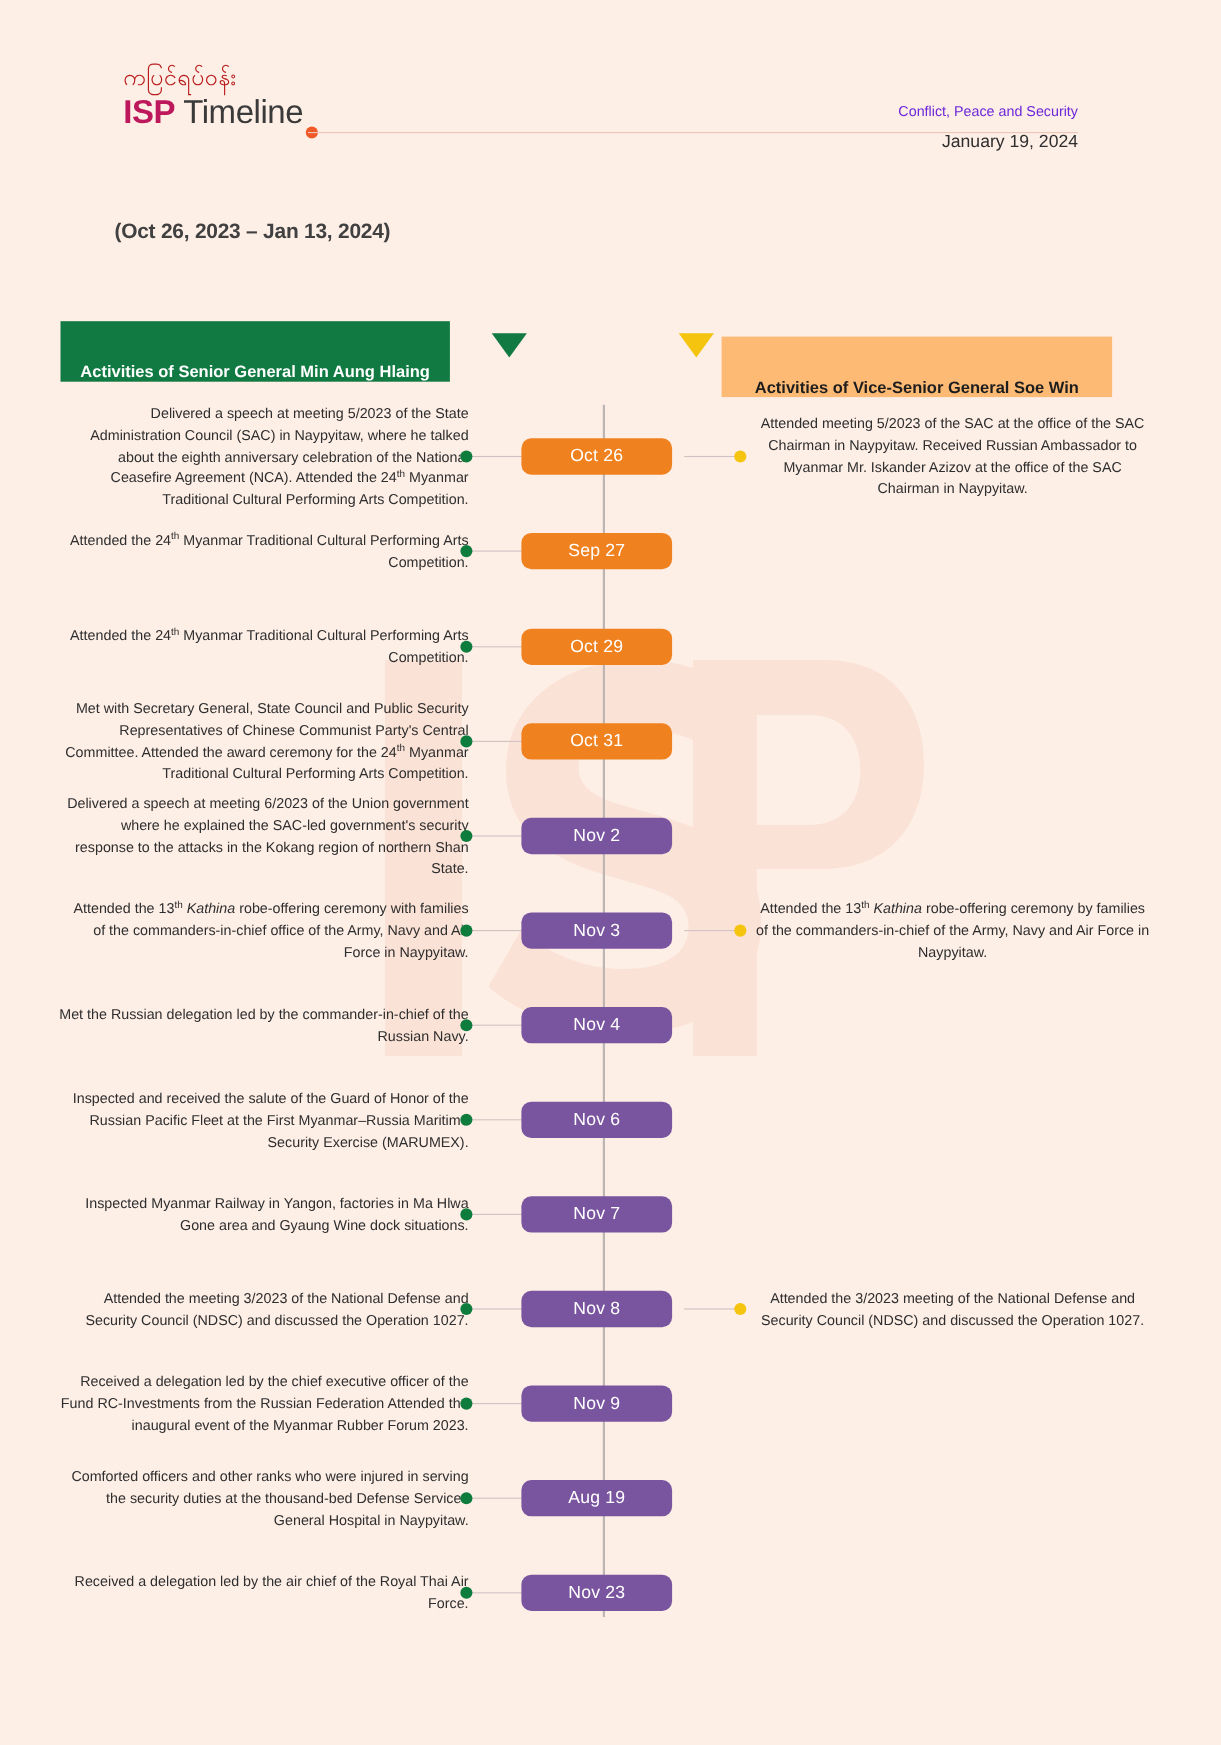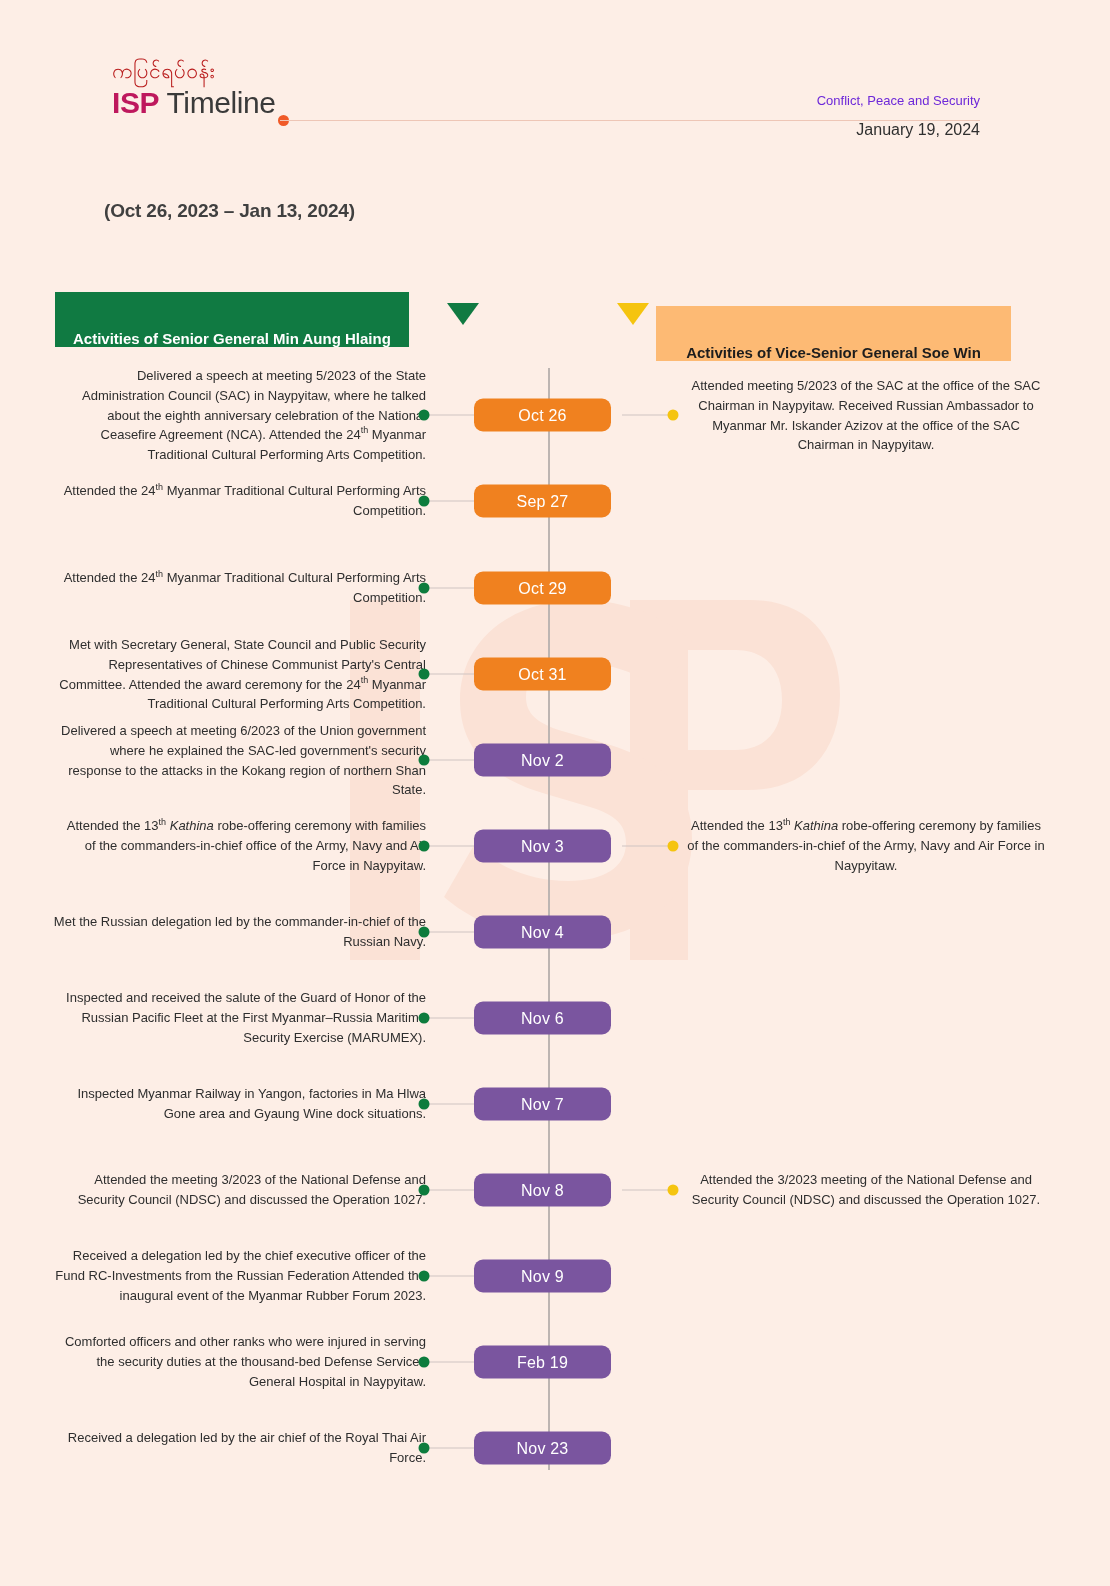--- a/index.html
+++ b/index.html
@@ -349,21 +349,21 @@
       <div class="trow" style="top: 1276px;">
         <div class="txt left">Received a delegation led by the chief executive officer of the Fund RC-Investments from the Russian Federation Attended the inaugural event of the Myanmar Rubber Forum 2023.</div>
         <div class="conn left"></div>
         <div class="dot green"></div>
         <div class="pill purple">Nov 9</div>
       </div>
       <div class="trow" style="top: 1362px;">
         <div class="txt left">Comforted officers and other ranks who were injured in serving the security duties at the thousand-bed Defense Services General Hospital in Naypyitaw.</div>
         <div class="conn left"></div>
         <div class="dot green"></div>
-        <div class="pill purple">Feb 19</div>
+        <div class="pill purple">Aug 19</div>
       </div>
       <div class="trow" style="top: 1448px;">
         <div class="txt left">Received a delegation led by the air chief of the Royal Thai Air Force.</div>
         <div class="conn left"></div>
         <div class="dot green"></div>
         <div class="pill purple">Nov 23</div>
       </div>
     </div>
 
 </div>

